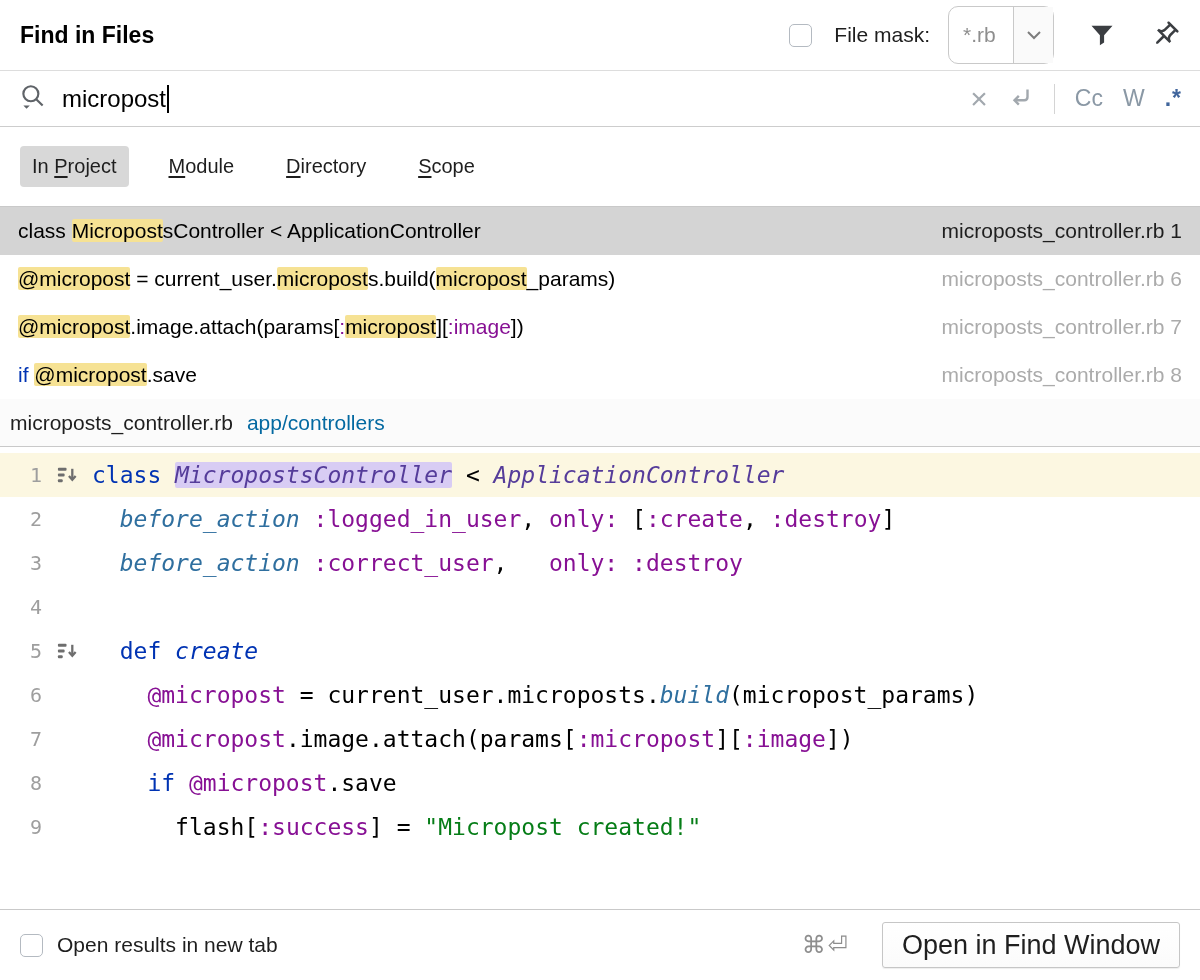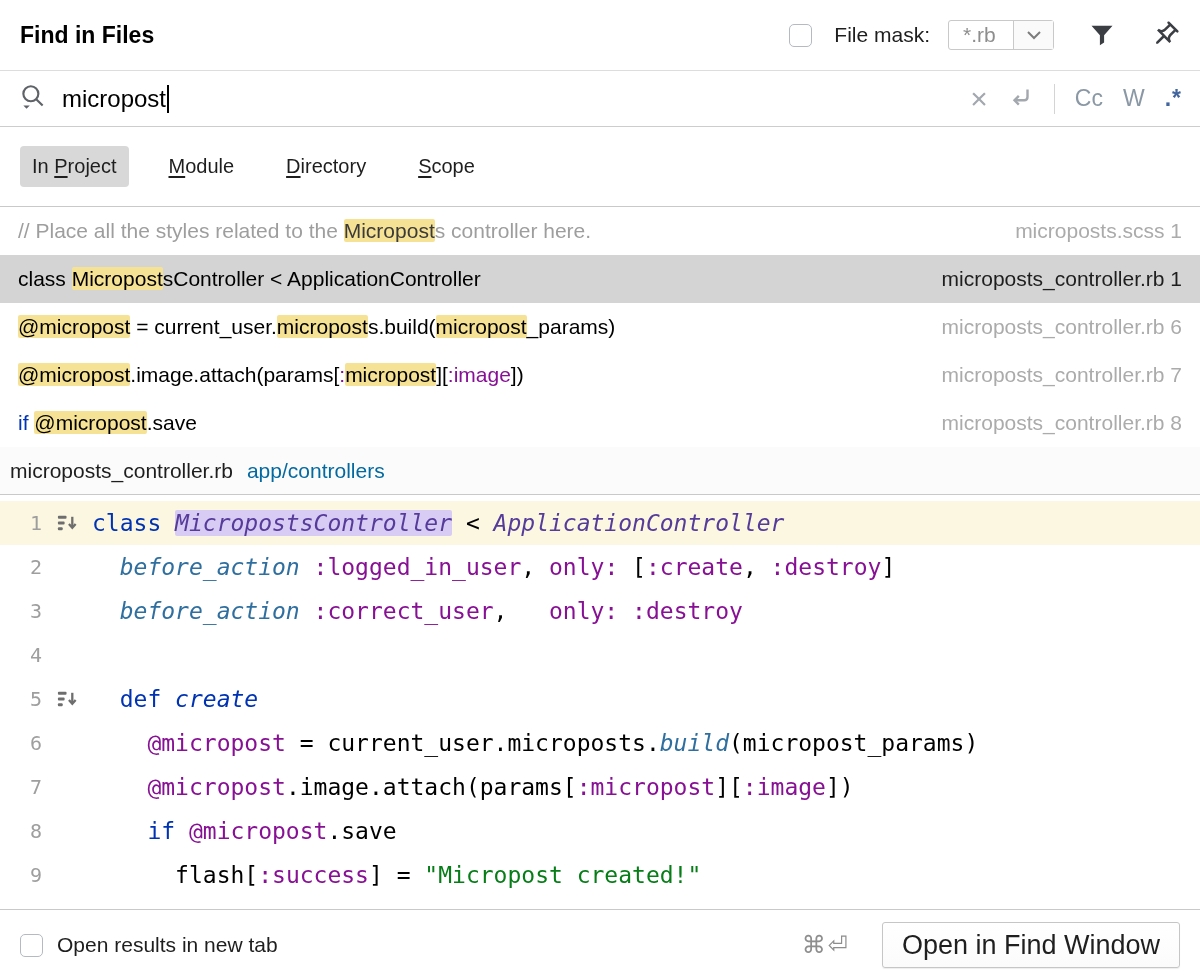--- a/index.html
+++ b/index.html
@@ -10,21 +10,21 @@
     display:flex; flex-direction:column;
   }
 
   
   .header { height:70px; flex:none; display:flex; align-items:center; padding:0 20px; gap:12px; }
   .title { font-size:23px; font-weight:700; color:#000; }
   .summary { font-size:19px; color:#1E1E1E; margin-left:8px; }
   .spacer { flex:1; }
   .checkbox { width:23px; height:23px; border:1.5px solid #B4BAC1; border-radius:5px; background:#FFF; flex:none; }
   .file-mask-label { font-size:21px; margin-left:10px; }
-  .combo { display:flex; align-items:stretch; height:30px; border:1px solid #C9C9C9; border-radius:3px; background:#FFF; margin-left:6px; }
+  .combo { display:flex; align-items:stretch; height:58px; border:1px solid #C9C9C9; border-radius:10px; background:#FFF; margin-left:6px; }
   .combo-value { display:flex; align-items:center; padding:0 14px; font-size:21px; color:#8E8E8E; min-width:64px; }
   .combo-arrow { width:40px; border-left:1px solid #C9C9C9; background:#FAFAFA; display:flex; align-items:center; justify-content:center; }
   .combo-arrow svg { display:block; }
   .hdr-icon { margin-left:22px; display:flex; align-items:center; }
 
   
   .search-row { height:57px; flex:none; display:flex; align-items:center; padding:0 18px;
     border-top:1px solid #DDDDDD; border-bottom:1px solid #CDCDCD; }
   .search-text { font-size:24px; color:#000; margin-left:14px; display:flex; align-items:center; }
   .caret { display:inline-block; width:2px; height:28px; background:#000; margin-left:1px; }
@@ -145,24 +145,20 @@
 </div>
 
 <div class="tabs">
     <div class="scope-tab selected"><span>In </span><span class="mn">P</span><span>roject</span></div>
     <div class="scope-tab"><span class="mn">M</span><span>odule</span></div>
     <div class="scope-tab"><span class="mn">D</span><span>irectory</span></div>
     <div class="scope-tab"><span class="mn">S</span><span>cope</span></div>
   </div>
 
 <div class="results-list">
-    <div class="result-row">
-      <div class="result-text"><span class="seg-muted">// Place all the styles related to the </span><span class="seg-hl-dark">Micropost</span><span class="seg-muted">s controller here.</span></div>
-      <div class="file-ref">microposts.scss 1</div>
-    </div>
     <div class="result-row selected">
       <div class="result-text"><span class="seg-plain">class </span><span class="seg-hl">Micropost</span><span class="seg-plain">sController &lt; ApplicationController</span></div>
       <div class="file-ref">microposts_controller.rb 1</div>
     </div>
     <div class="result-row">
       <div class="result-text"><span class="seg-hl">@micropost</span><span class="seg-plain"> = current_user.</span><span class="seg-hl">micropost</span><span class="seg-plain">s.build(</span><span class="seg-hl">micropost</span><span class="seg-plain">_params)</span></div>
       <div class="file-ref">microposts_controller.rb 6</div>
     </div>
     <div class="result-row">
       <div class="result-text"><span class="seg-hl">@micropost</span><span class="seg-plain">.image.attach(params[</span><span class="seg-sym">:</span><span class="seg-hl">micropost</span><span class="seg-plain">][</span><span class="seg-sym">:image</span><span class="seg-plain">])</span></div>

